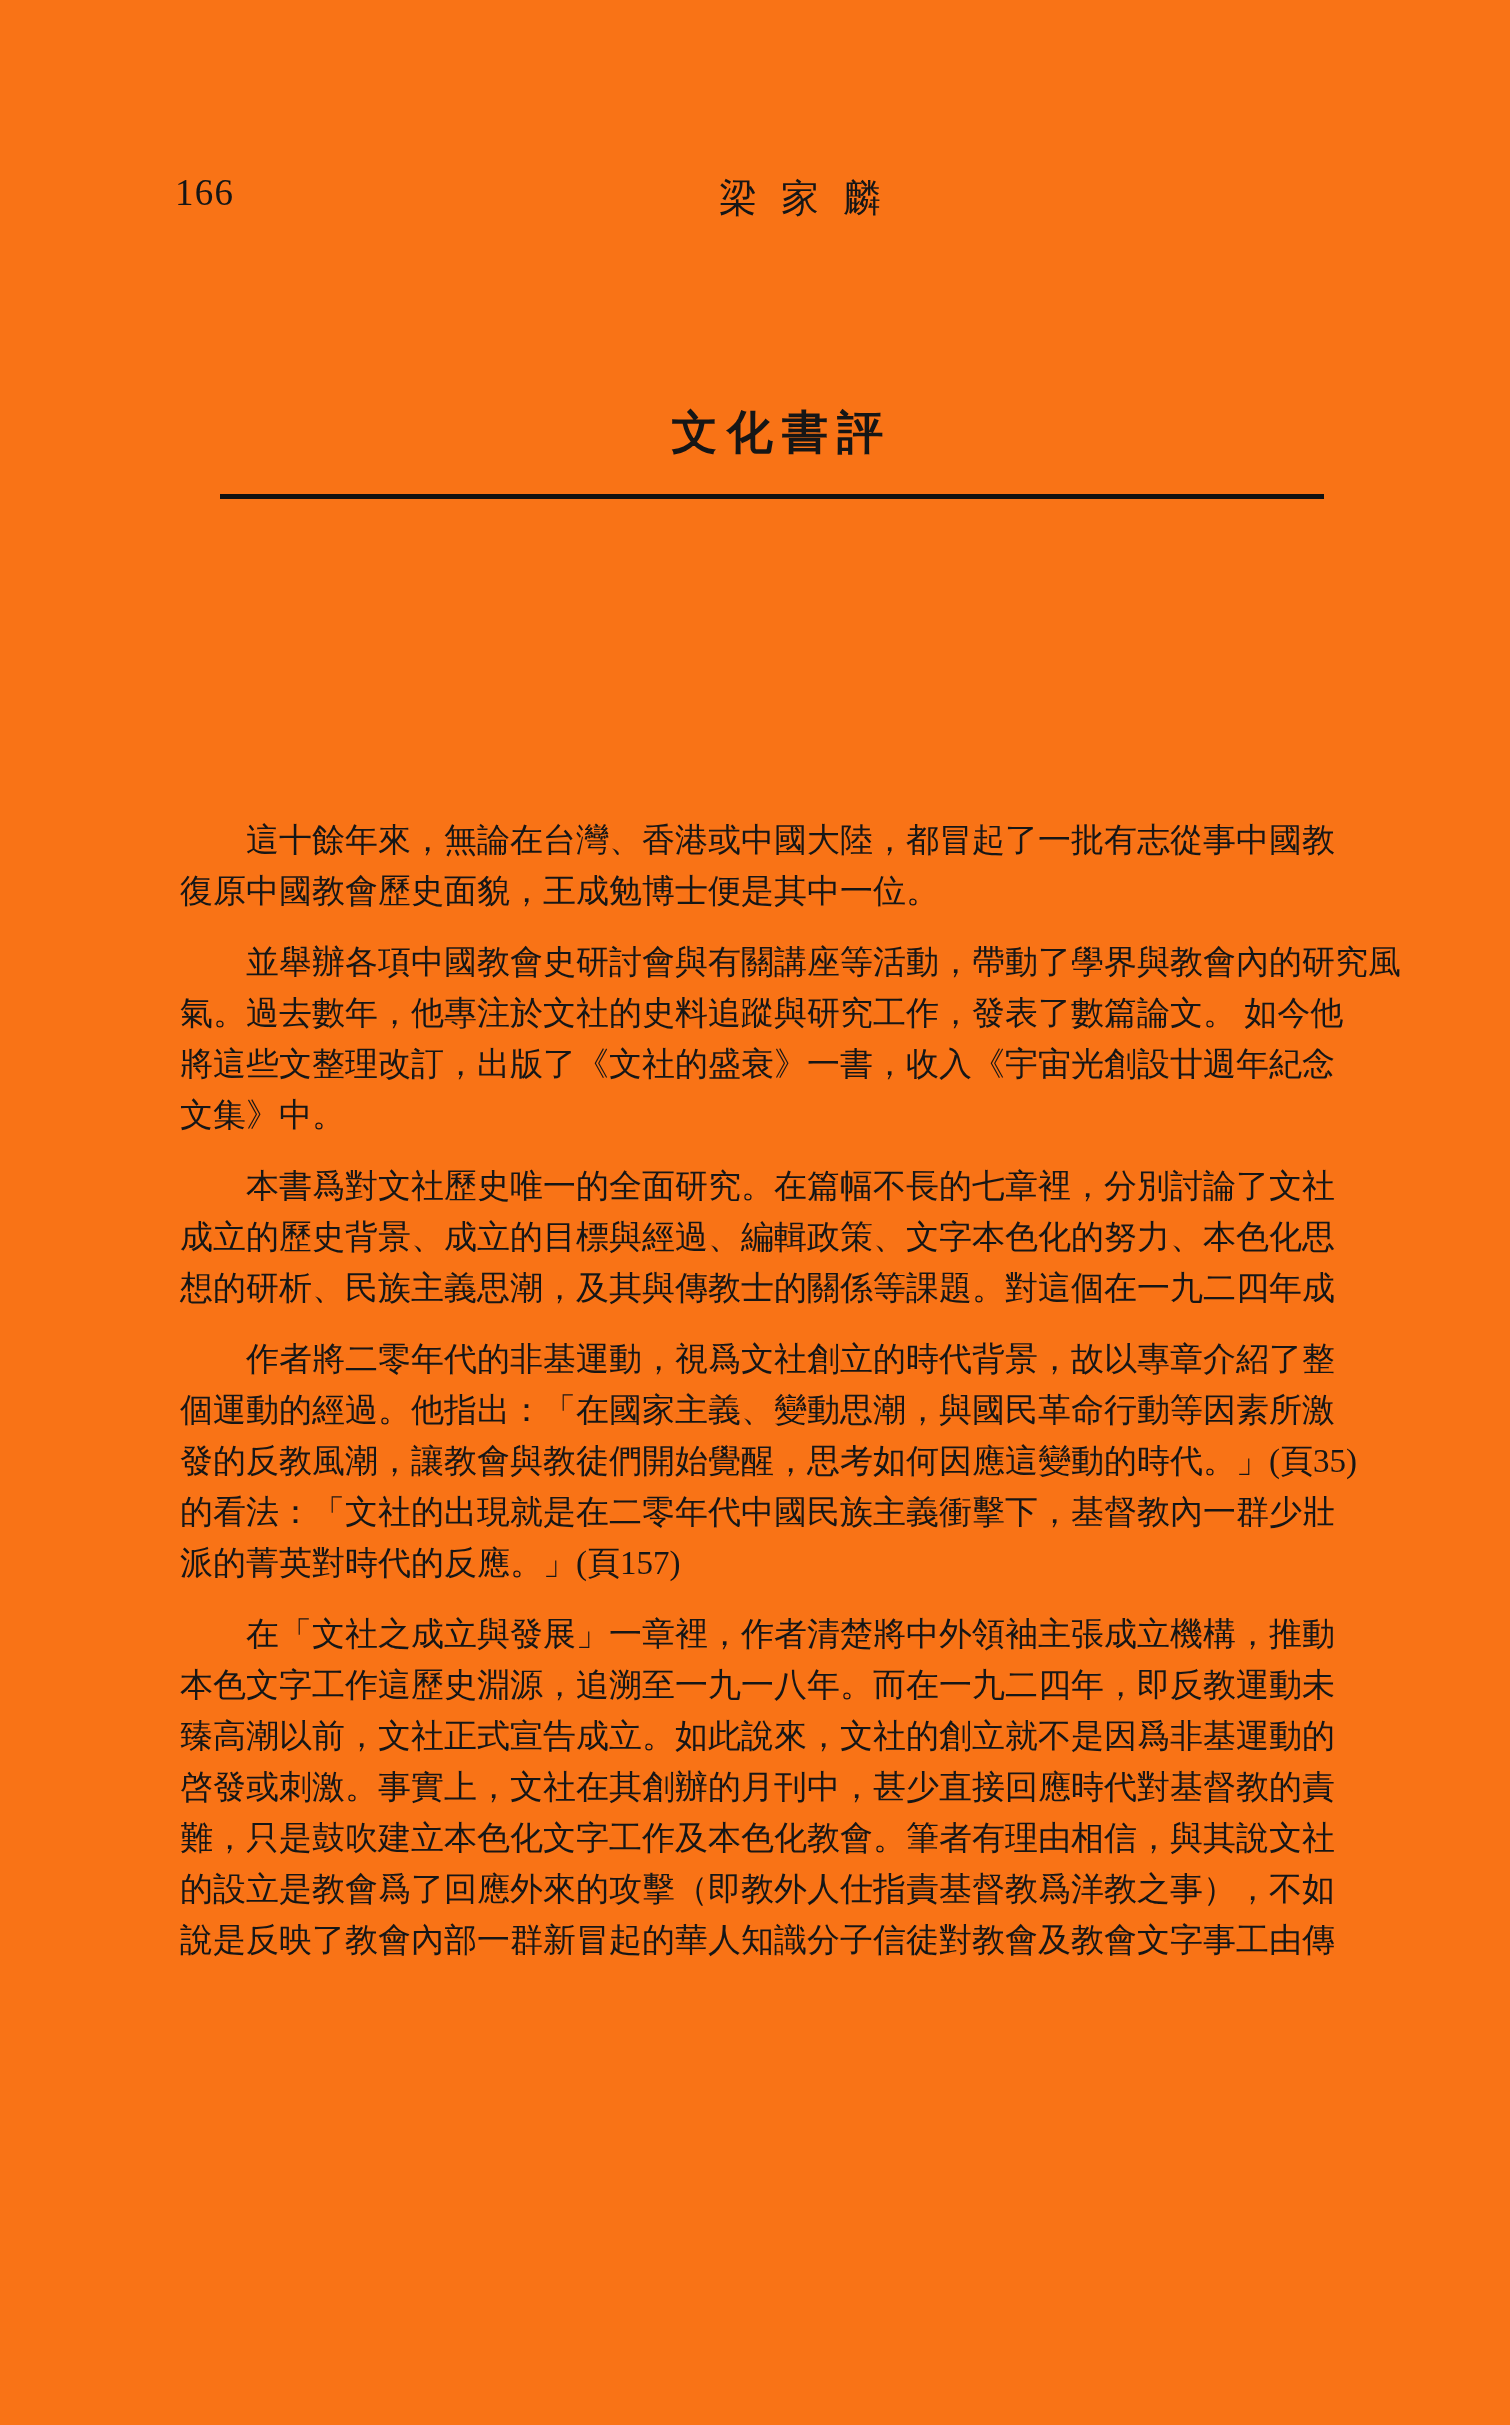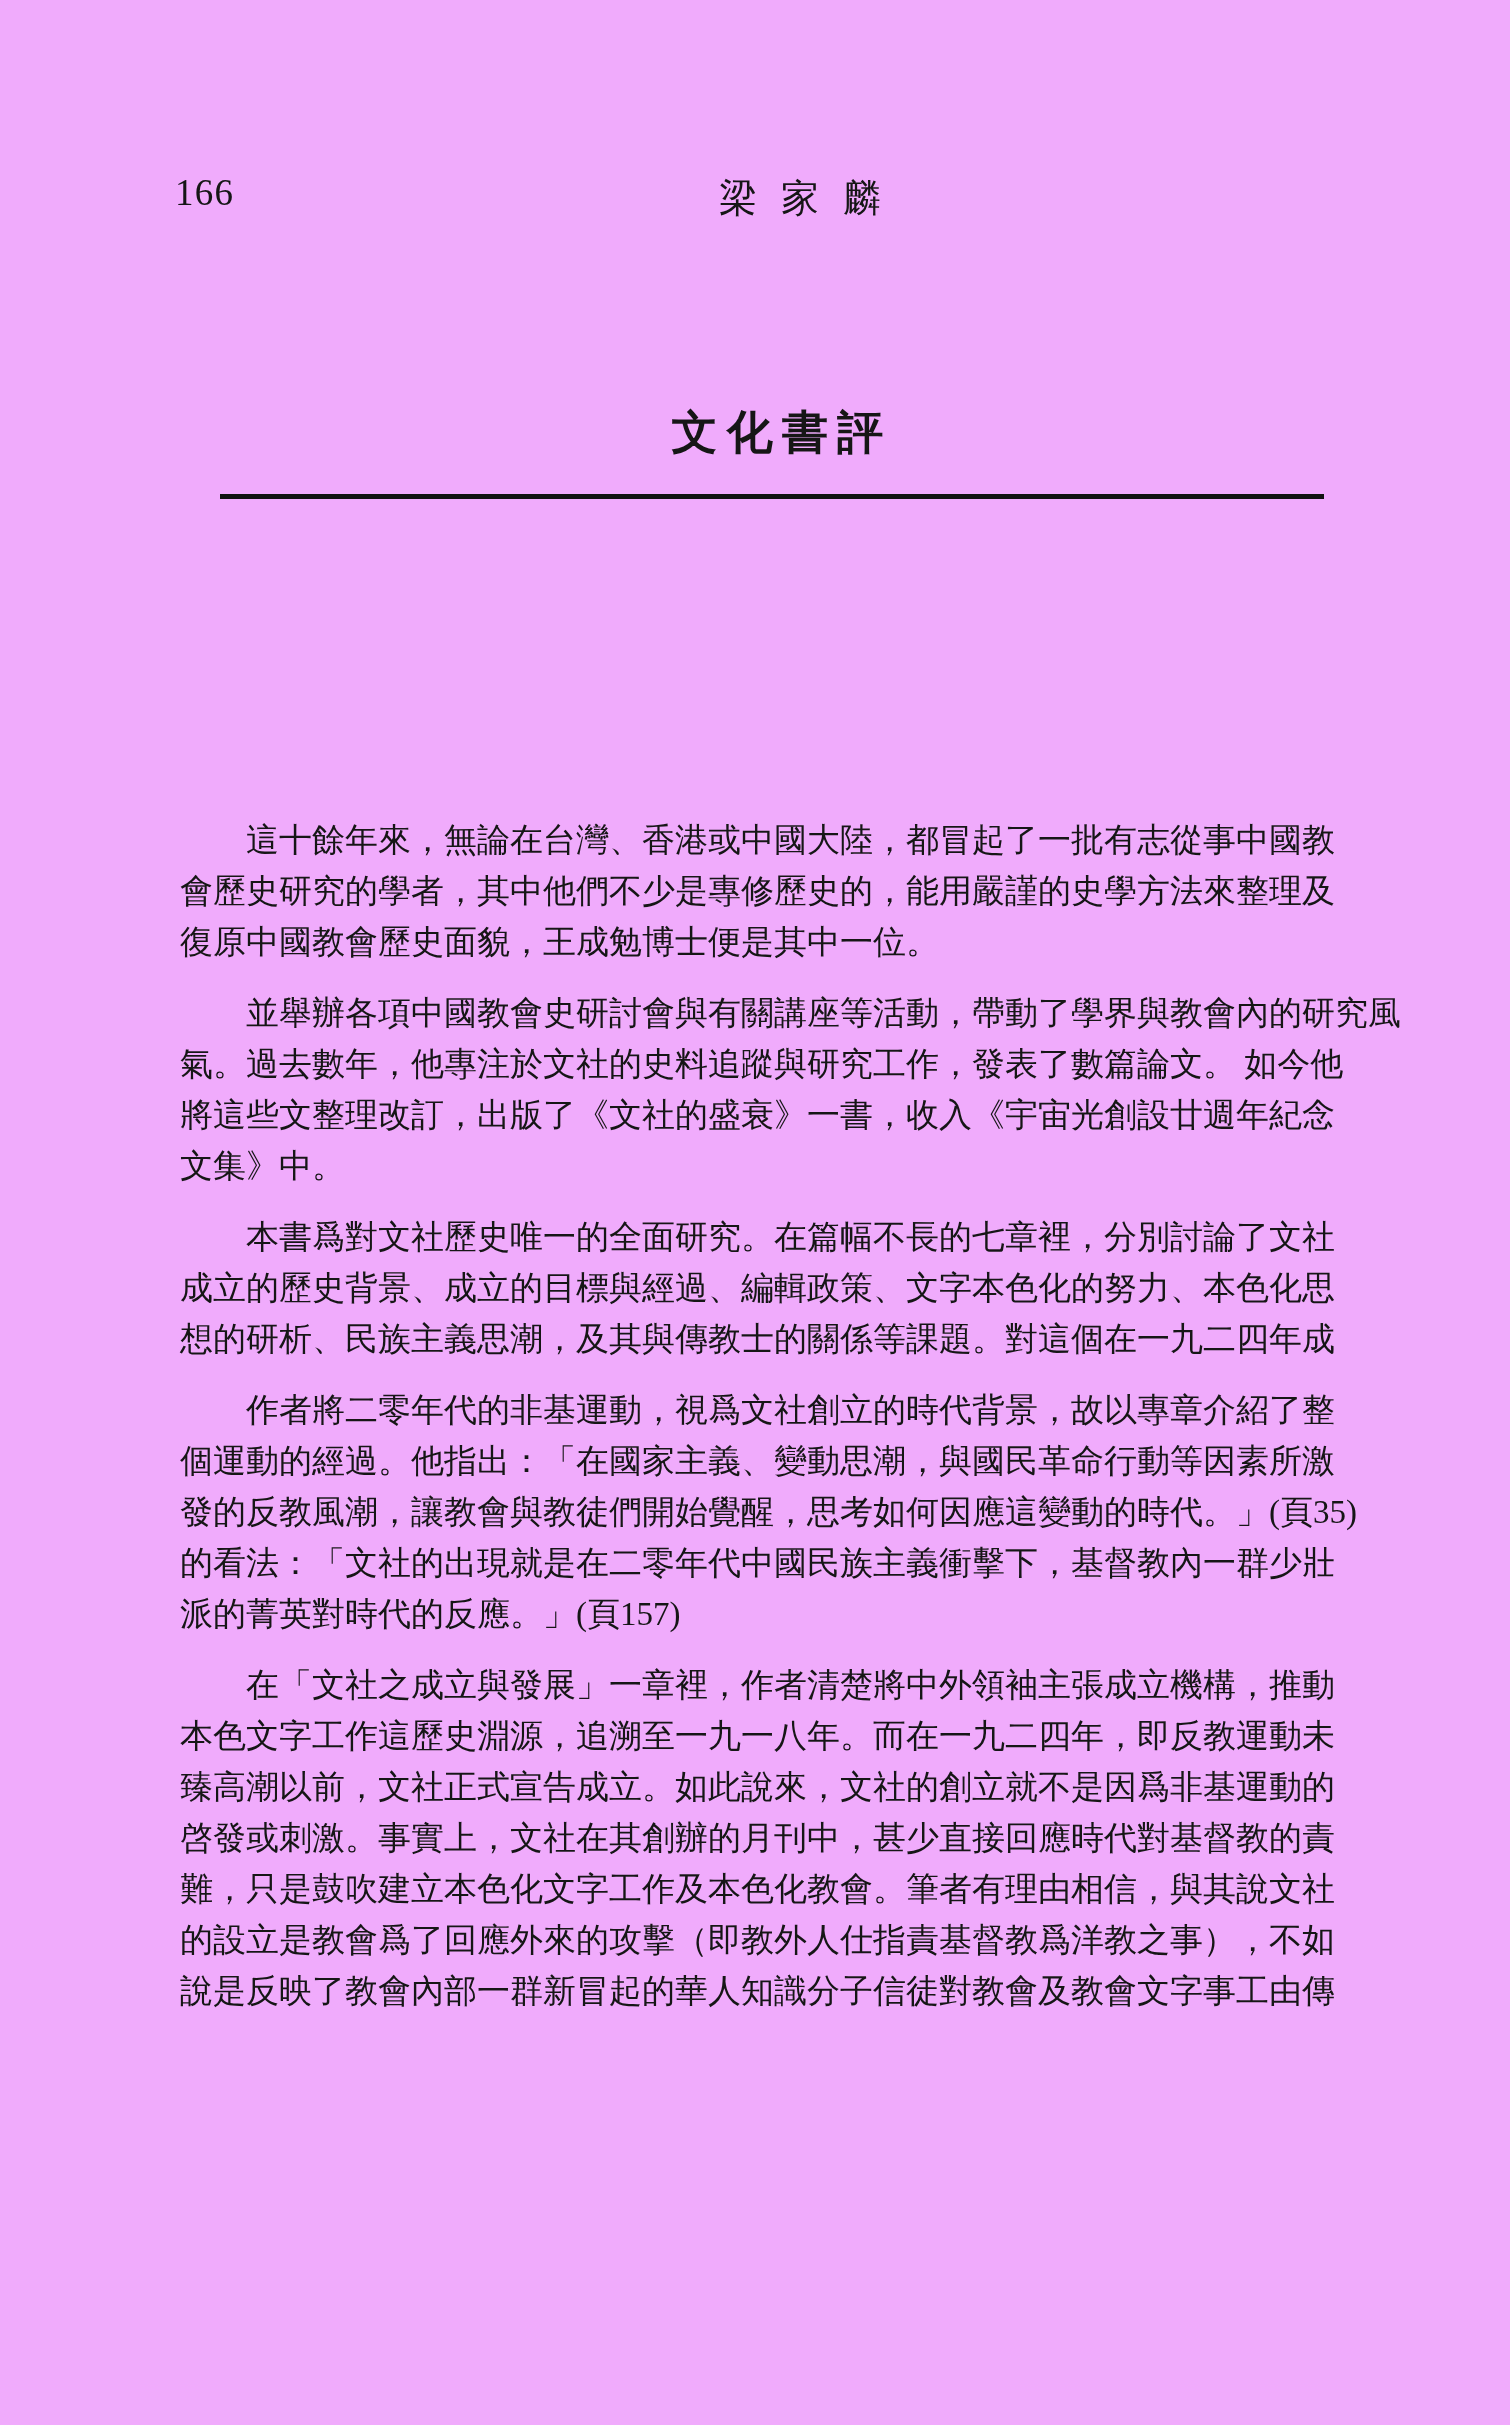--- a/index.html
+++ b/index.html
@@ -5,21 +5,21 @@
   html, body {
     margin: 0;
     padding: 0;
     background: #e9e9e7;
   }
   .sheet {
     position: relative;
     width: 1511px;
     height: 2426px;
     margin: 0 auto;
-    background: #f0abfc;
+    background: #f97316;
     color: #161616;
     font-family: "Liberation Serif", "DejaVu Serif", serif;
     overflow: hidden;
   }
   
   .page-number {
     position: absolute;
     left: 175px;
     top: 171px;
     font-size: 37px;
@@ -101,21 +101,20 @@
   <div class="running-header">梁家麟</div>
 
   <h1 class="article-title">文化書評</h1>
 
   <div class="title-rule"></div>
 
 
   <div class="body-text">
     <div class="para">
         <div class="line">這十餘年來，無論在台灣、香港或中國大陸，都冒起了一批有志從事中國教</div>
-        <div class="line">會歷史研究的學者，其中他們不少是專修歷史的，能用嚴謹的史學方法來整理及</div>
         <div class="line">復原中國教會歷史面貌，王成勉博士便是其中一位。</div>
       </div>
     <div class="para">
         <div class="line">並舉辦各項中國教會史研討會與有關講座等活動，帶動了學界與教會內的研究風</div>
         <div class="line">氣。過去數年，他專注於文社的史料追蹤與研究工作，發表了數篇論文。 如今他</div>
         <div class="line">將這些文整理改訂，出版了《文社的盛衰》一書，收入《宇宙光創設廿週年紀念</div>
         <div class="line">文集》中。</div>
       </div>
     <div class="para">
         <div class="line">本書爲對文社歷史唯一的全面研究。在篇幅不長的七章裡，分別討論了文社</div>

